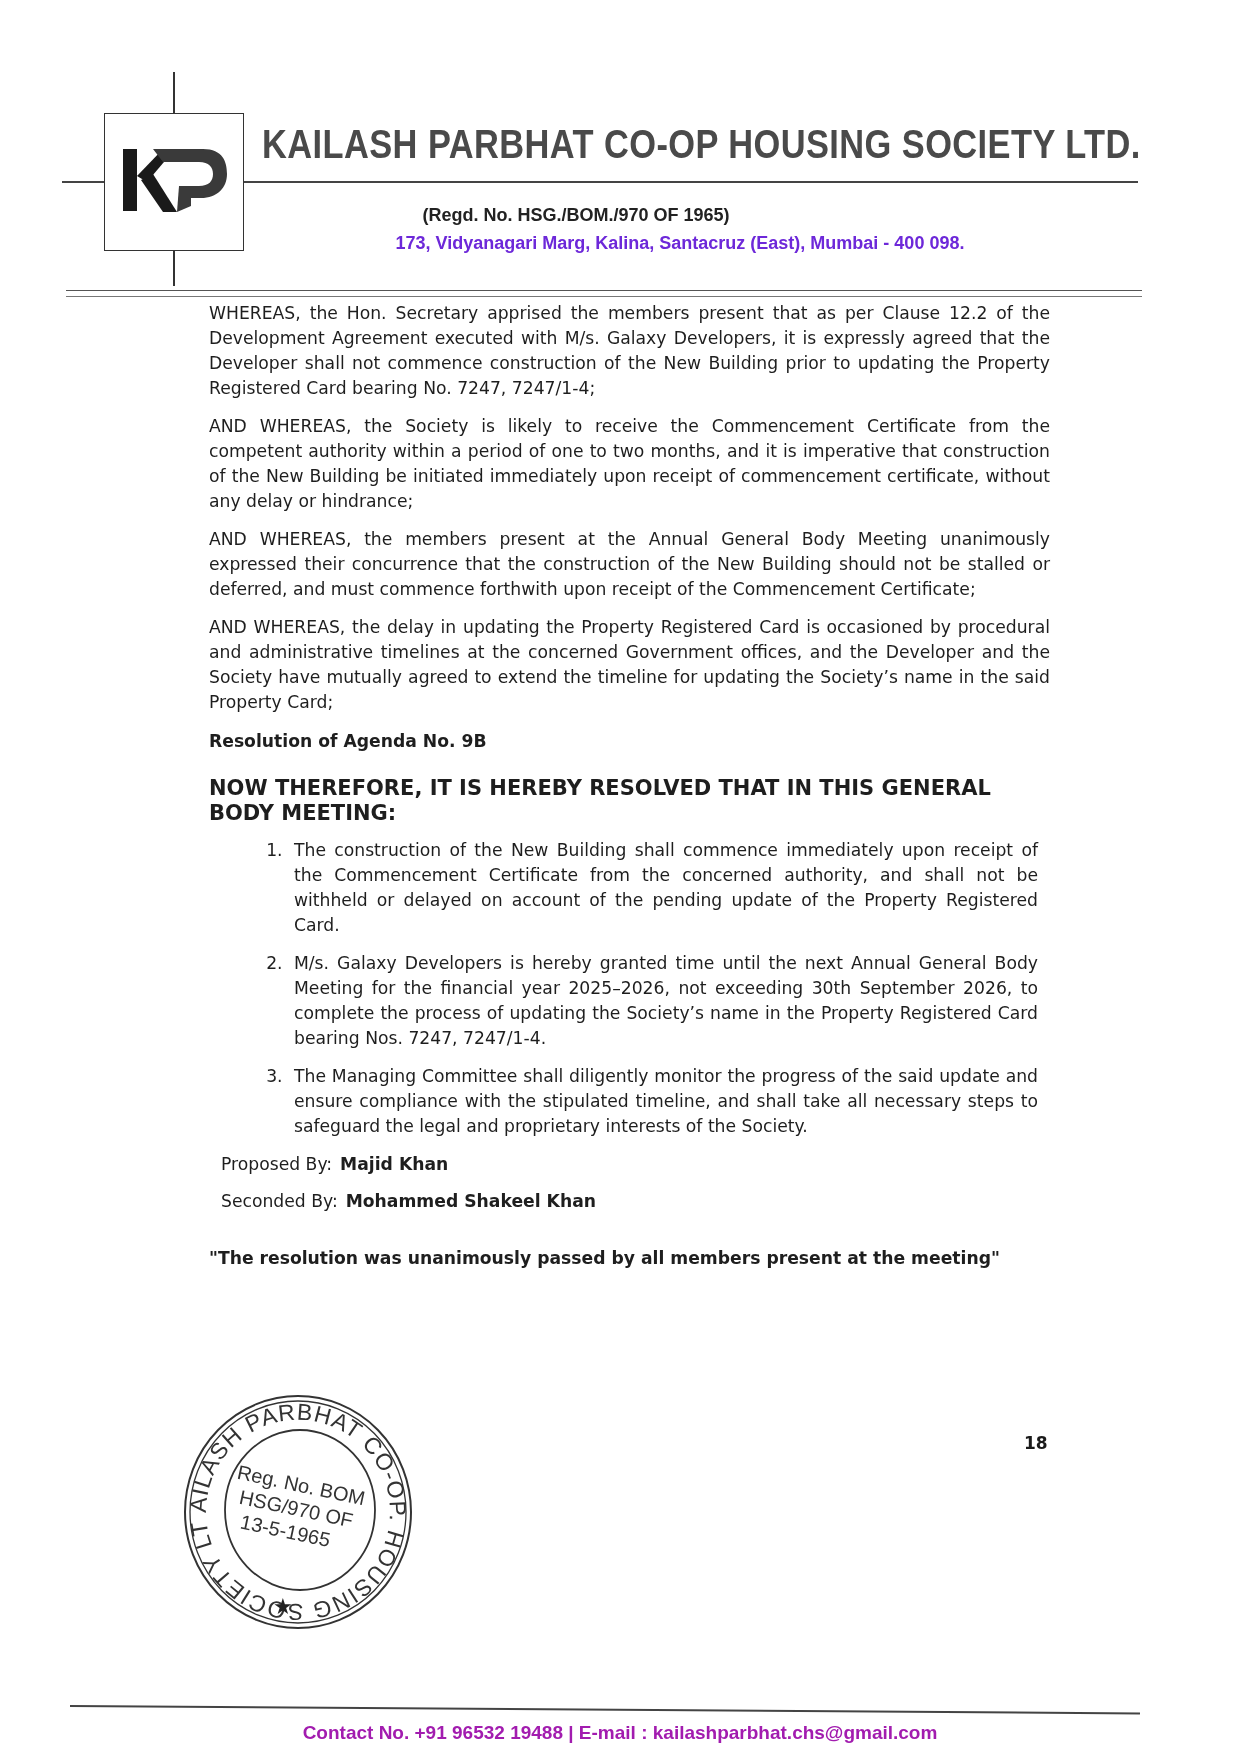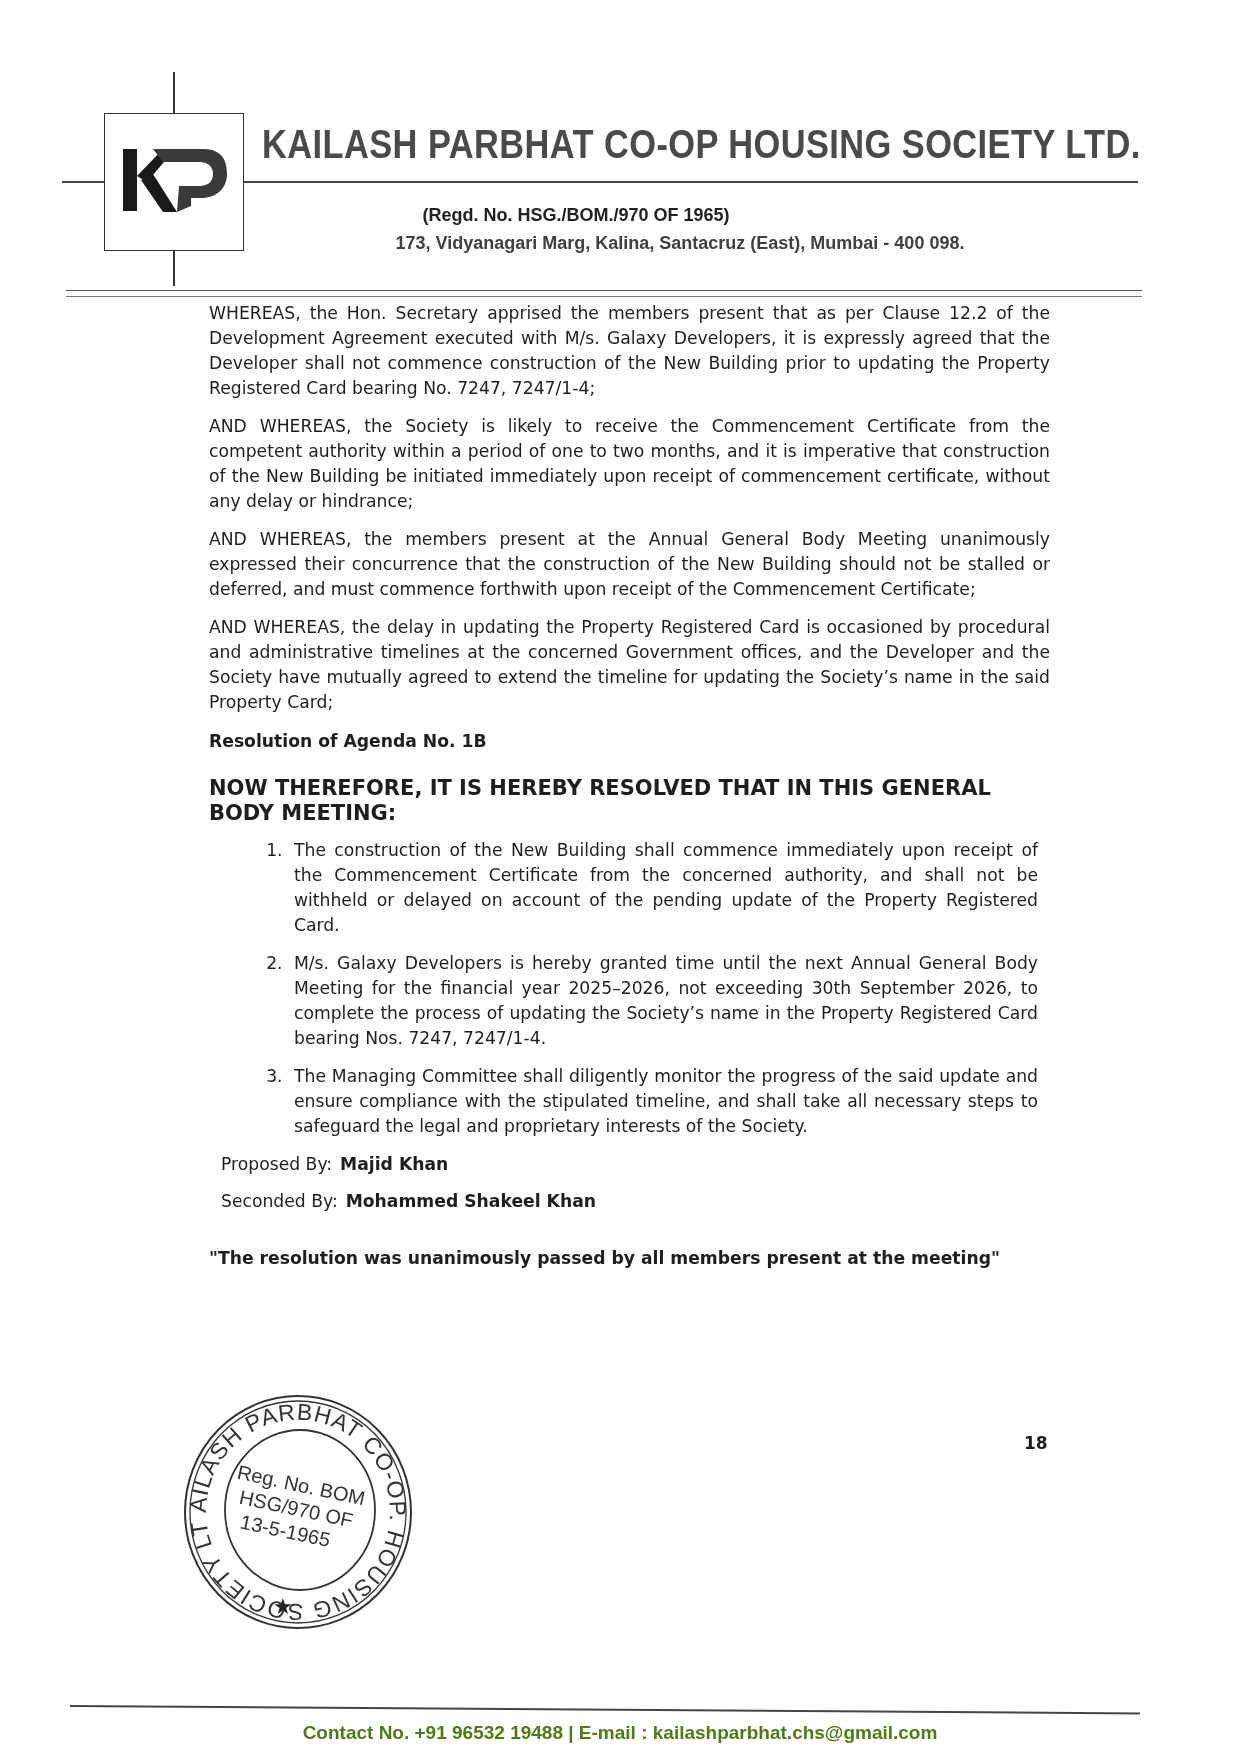--- a/index.html
+++ b/index.html
@@ -3,34 +3,34 @@
 <meta charset="utf-8">
 <style>
   html, body { margin:0; padding:0; background:#ffffff; }
   body { width:1240px; height:1755px; position:relative; overflow:hidden; font-family:"DejaVu Sans", sans-serif; color:#1a1a1a; }
   .abs { position:absolute; }
   .logo-box { left:104px; top:113px; width:140px; height:138px; border:1.5px solid #333; box-sizing:border-box; background:#fff; }
   .vline { width:1.5px; background:#333; }
   .hline { height:1.5px; background:#444; }
   .org-name { left:262px; top:122px; font-family:"Liberation Sans", sans-serif; font-weight:bold; font-size:40px; color:#4a4a4a; letter-spacing:0.5px; transform:scaleX(0.86); transform-origin:left top; white-space:nowrap; }
   .regd { left:0; width:1032px; top:205px; text-align:center; font-family:"Liberation Sans", sans-serif; font-weight:bold; font-size:18px; color:#222; padding-left:120px; box-sizing:border-box; }
-  .addr { left:0; width:1240px; top:233px; text-align:center; font-family:"Liberation Sans", sans-serif; font-weight:bold; font-size:18px; color:#404040; padding-left:120px; box-sizing:border-box; }
+  .addr { left:0; width:1240px; top:233px; text-align:center; font-family:"Liberation Sans", sans-serif; font-weight:bold; font-size:18px; color:#6d28d9; padding-left:120px; box-sizing:border-box; }
   .rule2 { left:66px; width:1076px; top:290px; height:5px; border-top:1.5px solid #555; border-bottom:1px solid #777; }
   .body { left:209px; width:841px; top:301px; font-size:17.2px; line-height:25px; color:#1e1e1e; }
   .para { margin:0 0 13px 0; text-align:justify; }
   .heading { font-weight:bold; margin:14px 0 22px 0; }
   .resolved { font-weight:bold; font-size:21px; margin:0 0 8px 0; }
   ol { margin:12px; padding-left:67px; }
   ol li { text-align:justify; margin-bottom:13px; padding-left:6px; }
   .prop-line { margin:12px; }
   .prop-line b { margin-left:8px; }
   .passed { font-weight:bold; margin-top:32px; text-align:justify; text-align-last:left; line-height:24px; }
   .page-num { left:1024px; top:1433px; font-weight:bold; font-size:17px; }
   .footer-rule { left:70px; width:1070px; top:1705px; height:1.5px; background:#444; transform:rotate(0.4deg); transform-origin:left; }
-  .contact { left:0; width:1240px; top:1722px; text-align:center; font-family:"Liberation Sans", sans-serif; font-weight:bold; font-size:19px; color:#4d7c0f; }
+  .contact { left:0; width:1240px; top:1722px; text-align:center; font-family:"Liberation Sans", sans-serif; font-weight:bold; font-size:19px; color:#a21caf; }
   .stamp { left:178px; top:1392px; width:240px; height:240px; }
 </style>
 </head>
 <body>
 
 <div class="abs vline" style="left:173px; top:72px; height:42px;"></div>
 <div class="abs vline" style="left:173px; top:250px; height:36px;"></div>
 <div class="abs hline" style="left:62px; top:181px; width:43px;"></div>
 <div class="abs hline" style="left:243px; top:181px; width:895px;"></div>
 
@@ -48,21 +48,21 @@
 <div class="abs regd">(Regd. No. HSG./BOM./970 OF 1965)</div>
 <div class="abs addr">173, Vidyanagari Marg, Kalina, Santacruz (East), Mumbai - 400 098.</div>
 <div class="abs rule2"></div>
 
 <div class="abs body">
   <p class="para">WHEREAS, the Hon. Secretary apprised the members present that as per Clause 12.2 of the Development Agreement executed with M/s. Galaxy Developers, it is expressly agreed that the Developer shall not commence construction of the New Building prior to updating the Property Registered Card bearing No. 7247, 7247/1-4;</p>
   <p class="para">AND WHEREAS, the Society is likely to receive the Commencement Certificate from the competent authority within a period of one to two months, and it is imperative that construction of the New Building be initiated immediately upon receipt of commencement certificate, without any delay or hindrance;</p>
   <p class="para">AND WHEREAS, the members present at the Annual General Body Meeting unanimously expressed their concurrence that the construction of the New Building should not be stalled or deferred, and must commence forthwith upon receipt of the Commencement Certificate;</p>
   <p class="para">AND WHEREAS, the delay in updating the Property Registered Card is occasioned by procedural and administrative timelines at the concerned Government offices, and the Developer and the Society have mutually agreed to extend the timeline for updating the Society’s name in the said Property Card;</p>
 
-  <div class="heading">Resolution of Agenda No. 1B</div>
+  <div class="heading">Resolution of Agenda No. 9B</div>
   <div class="resolved">NOW THEREFORE, IT IS HEREBY RESOLVED THAT IN THIS GENERAL BODY MEETING:</div>
 
   <ol>
     <li>The construction of the New Building shall commence immediately upon receipt of the Commencement Certificate from the concerned authority, and shall not be withheld or delayed on account of the pending update of the Property Registered Card.</li>
     <li>M/s. Galaxy Developers is hereby granted time until the next Annual General Body Meeting for the financial year 2025–2026, not exceeding 30th September 2026, to complete the process of updating the Society’s name in the Property Registered Card bearing Nos. 7247, 7247/1-4.</li>
     <li>The Managing Committee shall diligently monitor the progress of the said update and ensure compliance with the stipulated timeline, and shall take all necessary steps to safeguard the legal and proprietary interests of the Society.</li>
   </ol>
 
   <p class="prop-line">
     <span>Proposed By:</span><b>Majid Khan</b>

